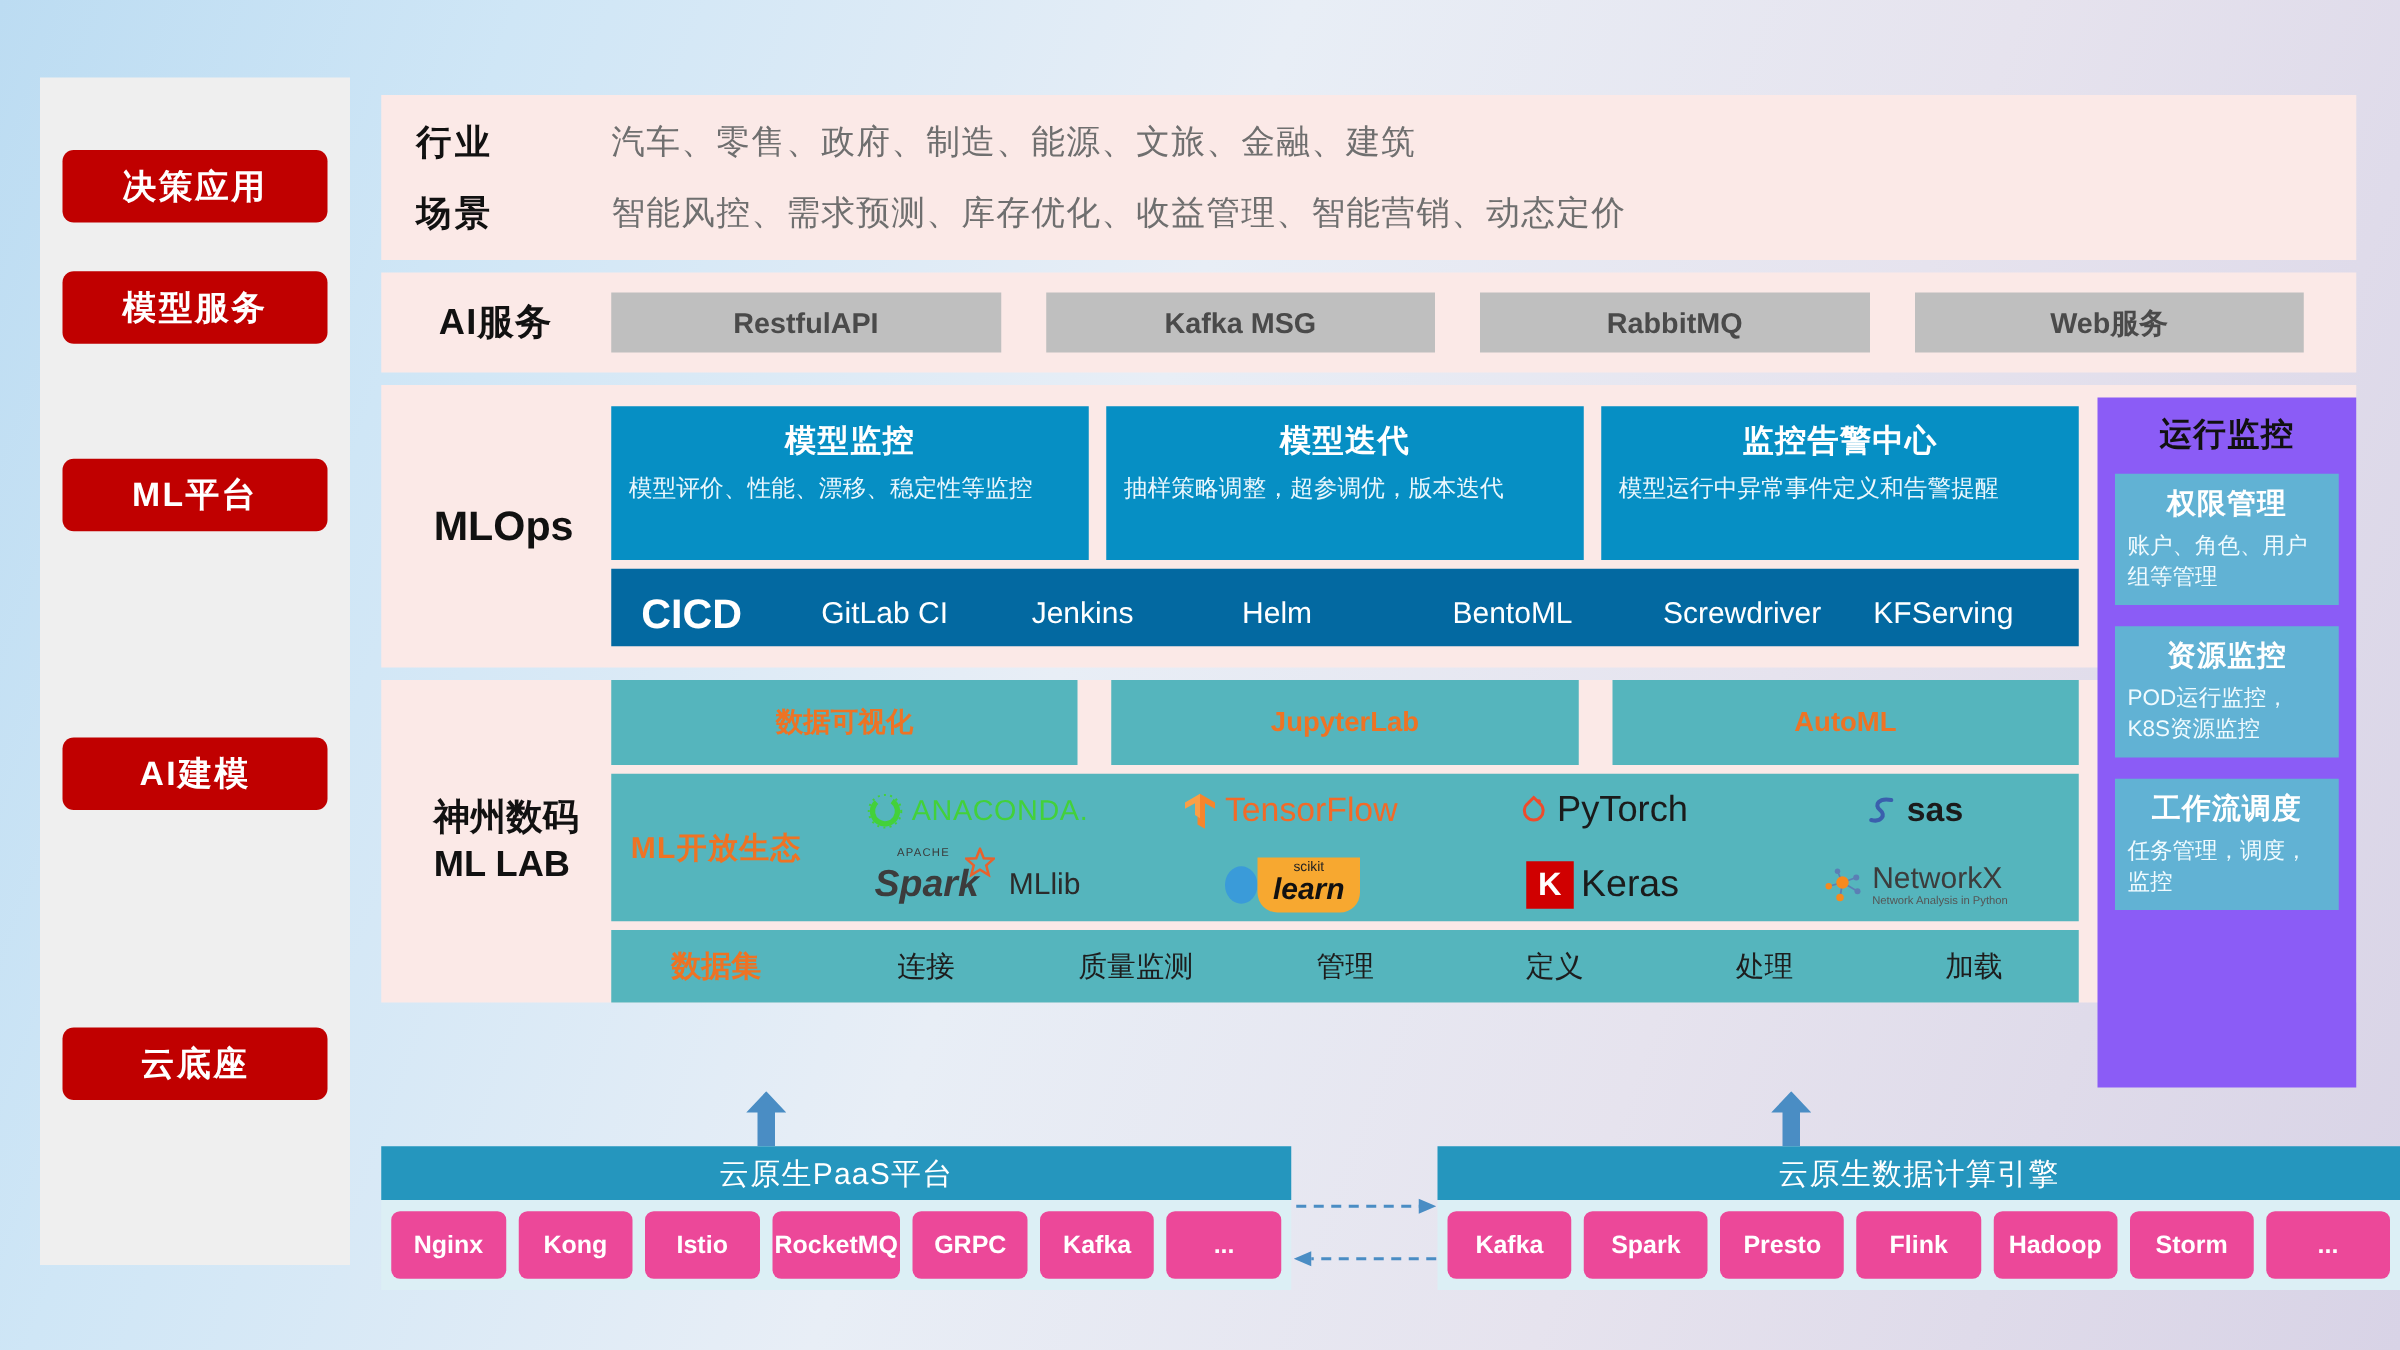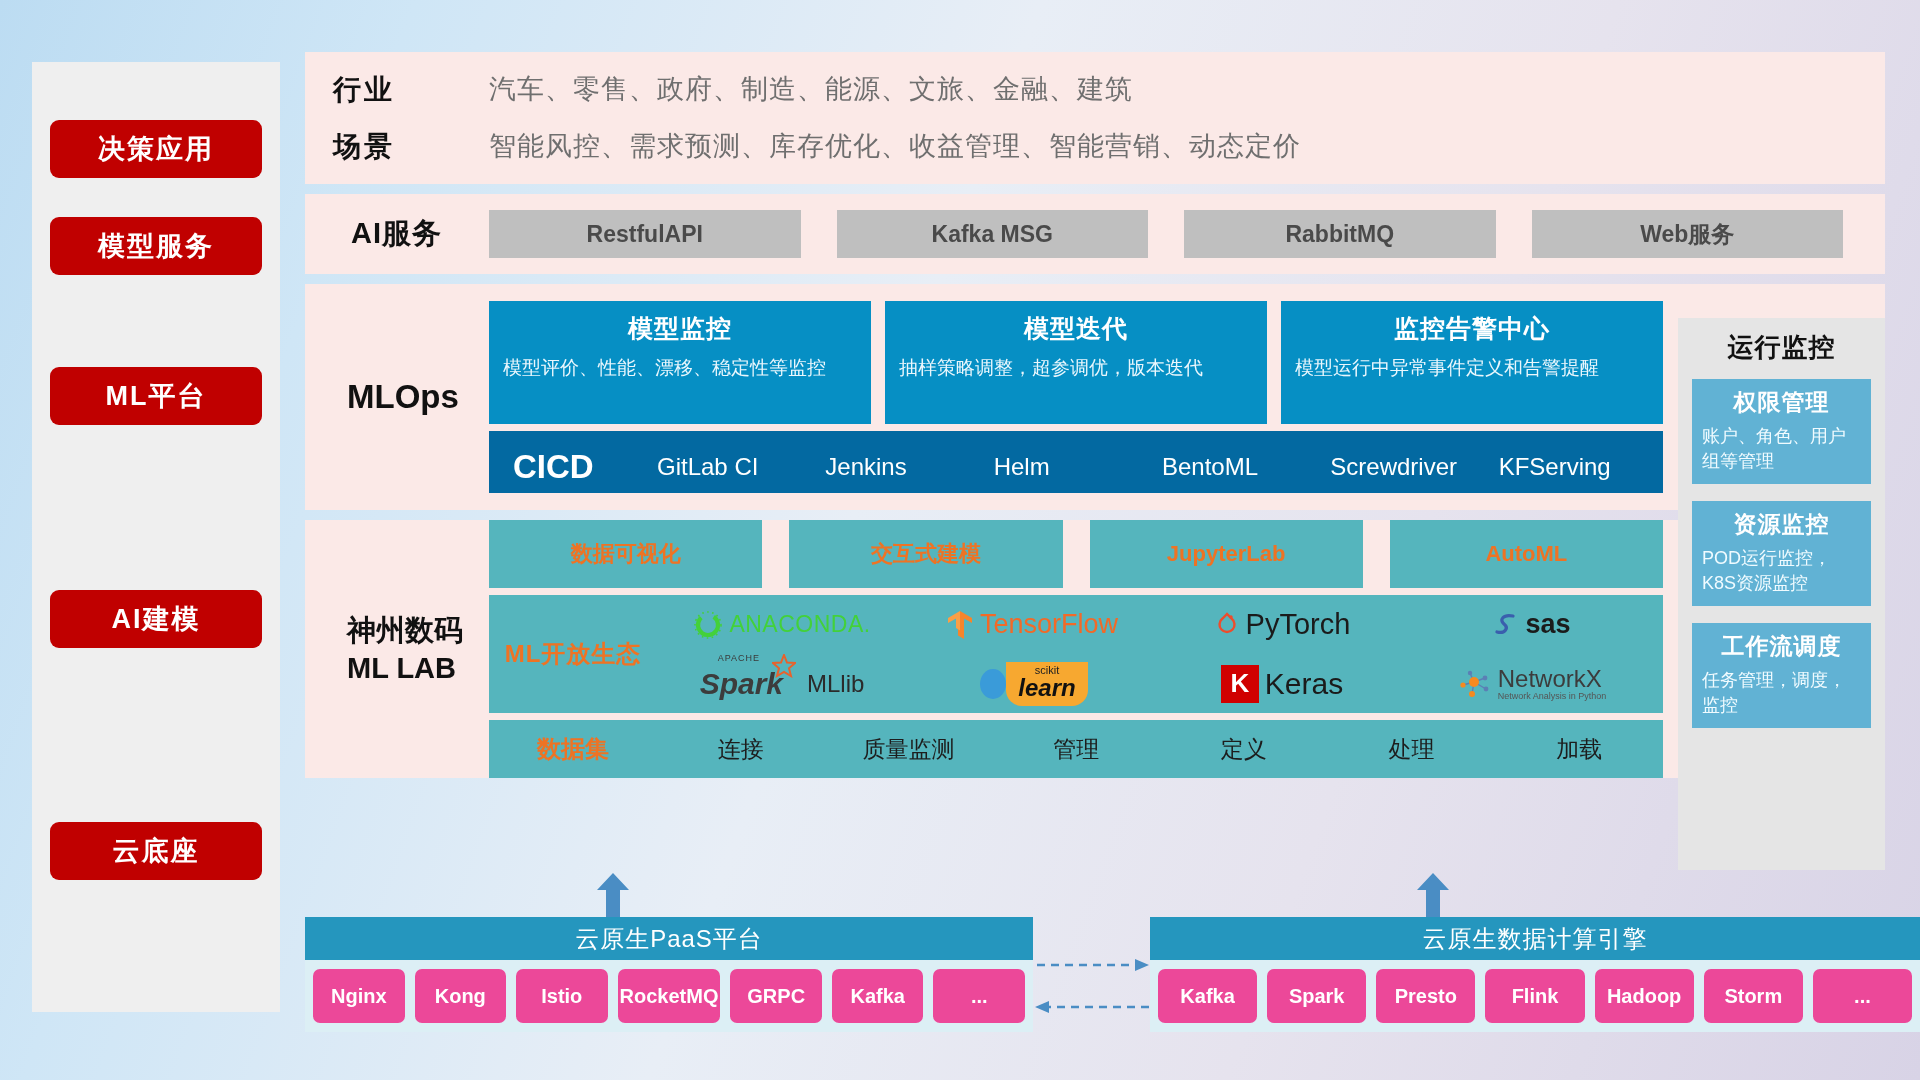--- a/index.html
+++ b/index.html
@@ -45,21 +45,21 @@
     width: 1580px;
   }
 
   .band {
     background: #fbe9e7;
     margin-bottom: 10px;
     position: relative;
   }
 
   
-  #band-apps { height: 132px; display: flex; align-items: center; padding-left: 28px; }
+  #band-apps { height: 132px; display: flex; align-items: center; padding-left: 28px; margin-top: 24px; }
   #band-apps .lbl-col { width: 120px; }
   #band-apps .lbl {
     font-size: 28px; font-weight: bold; color: #111;
     letter-spacing: 3px; line-height: 57px;
   }
   #band-apps .val-col { padding-left: 36px; }
   #band-apps .val {
     font-size: 27px; color: #6f6f6f; line-height: 57px; letter-spacing: 1px;
   }
 
@@ -138,21 +138,21 @@
     width: 168px; flex: none; color: #ee7324; font-size: 24px; font-weight: bold;
     text-align: center;
   }
   #ds-items { flex: 1; display: flex; }
   .ds-item { flex: 1; text-align: center; color: #1d1d1d; font-size: 23px; }
 
   
   #mon-col {
     position: absolute;
     left: 1678px; top: 318px; width: 207px; height: 552px;
-    background: #e5e5e5;
+    background: #8b5cf6;
     padding: 12px 14px;
   }
   #mon-col .mon-title {
     font-size: 26px; font-weight: bold; color: #111; text-align: center;
     letter-spacing: 1px; margin-bottom: 14px;
   }
   .mon-card {
     background: #61b2d4; color: #fff; padding: 8px 10px 10px 10px; margin-bottom: 17px;
   }
   .mon-card .t {
@@ -270,21 +270,20 @@
     <div class="band" id="band-model">
       <div id="model-left">
         <div class="sec-label">
           <div>神州数码</div>
           <div>ML LAB</div>
         </div>
         <div id="model-stack">
 
           <div id="tool-row">
             <div class="tool-chip">数据可视化</div>
-            <div class="tool-chip">交互式建模</div>
             <div class="tool-chip">JupyterLab</div>
             <div class="tool-chip">AutoML</div>
           </div>
 
           <div id="eco-row">
             <div class="eco-label">ML开放生态</div>
             <div id="logo-grid">
 
               <div class="logo">
                 <svg width="30" height="30" viewBox="0 0 30 30">

